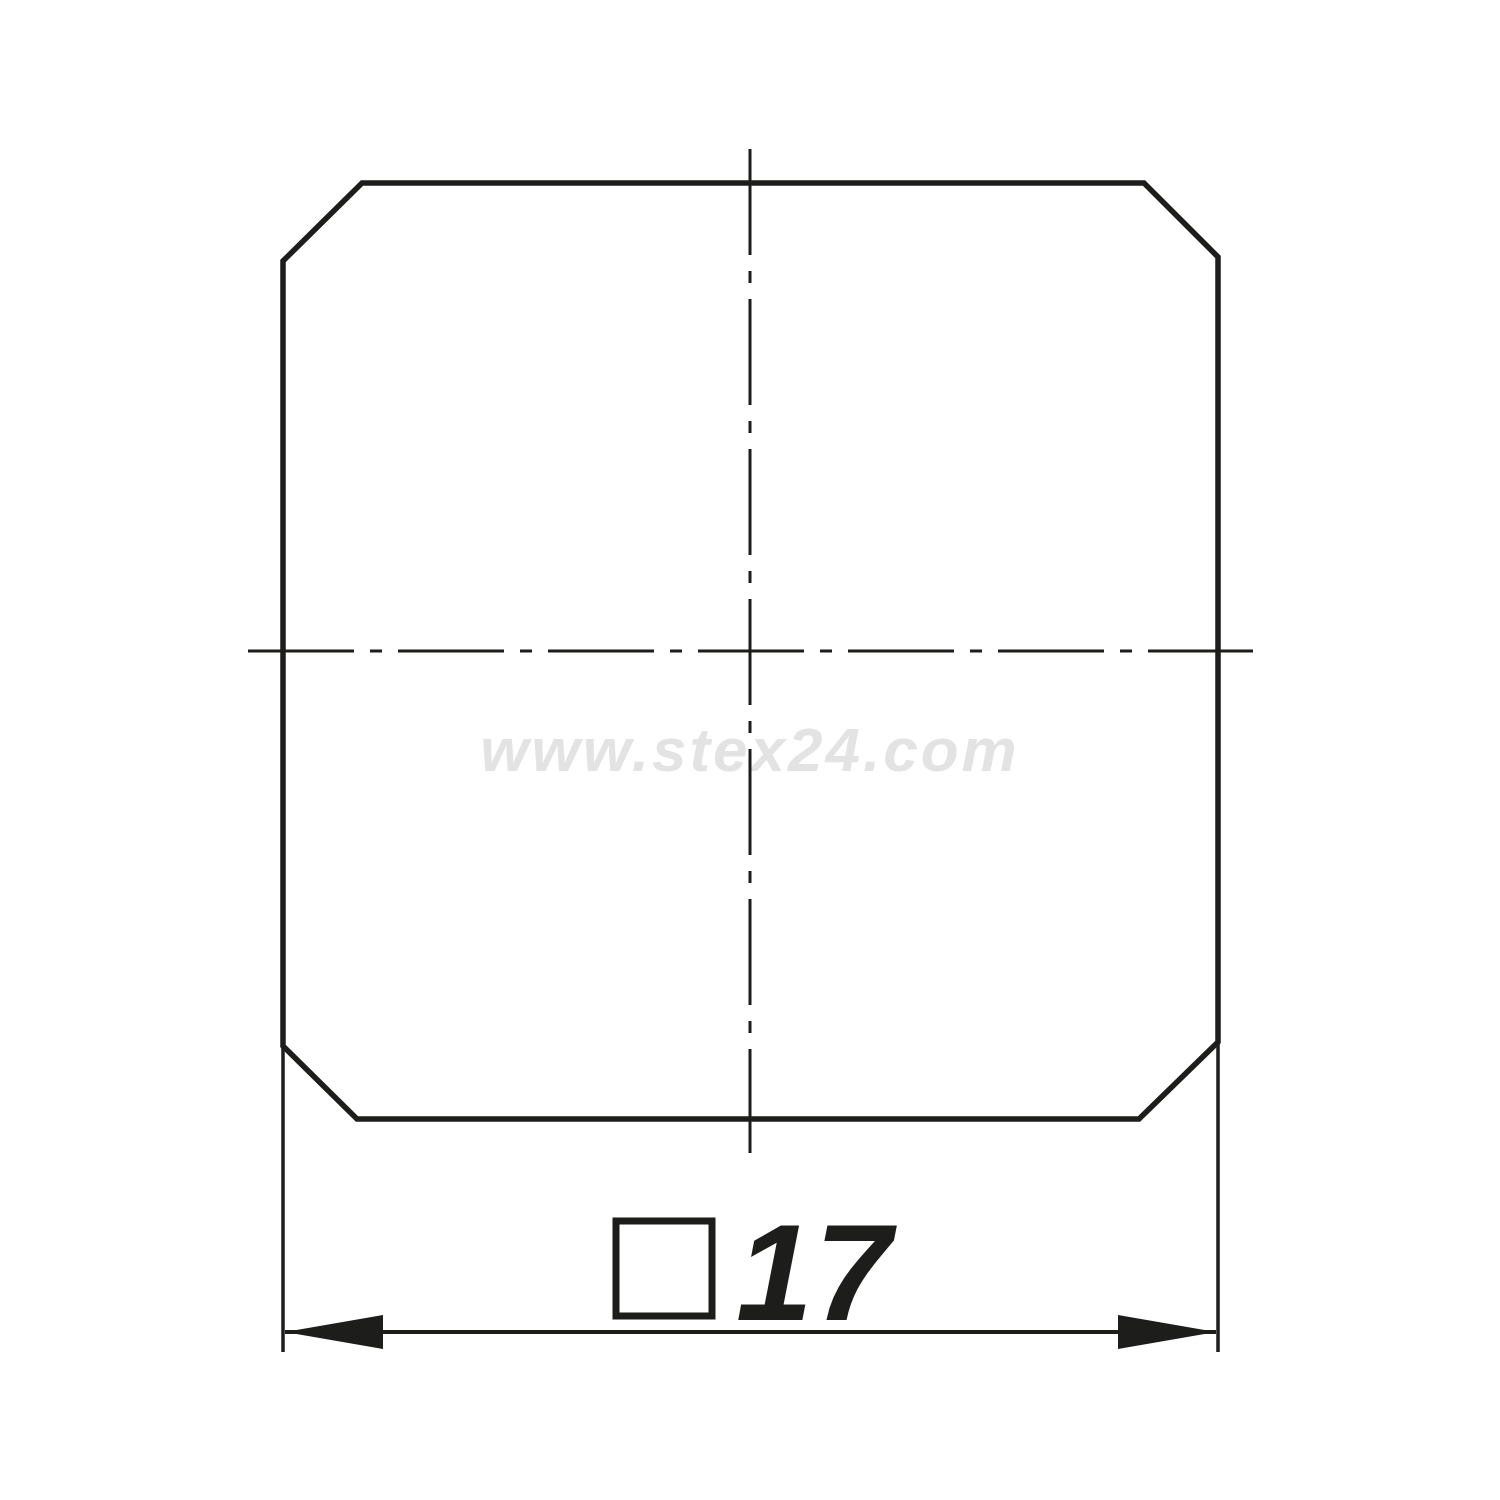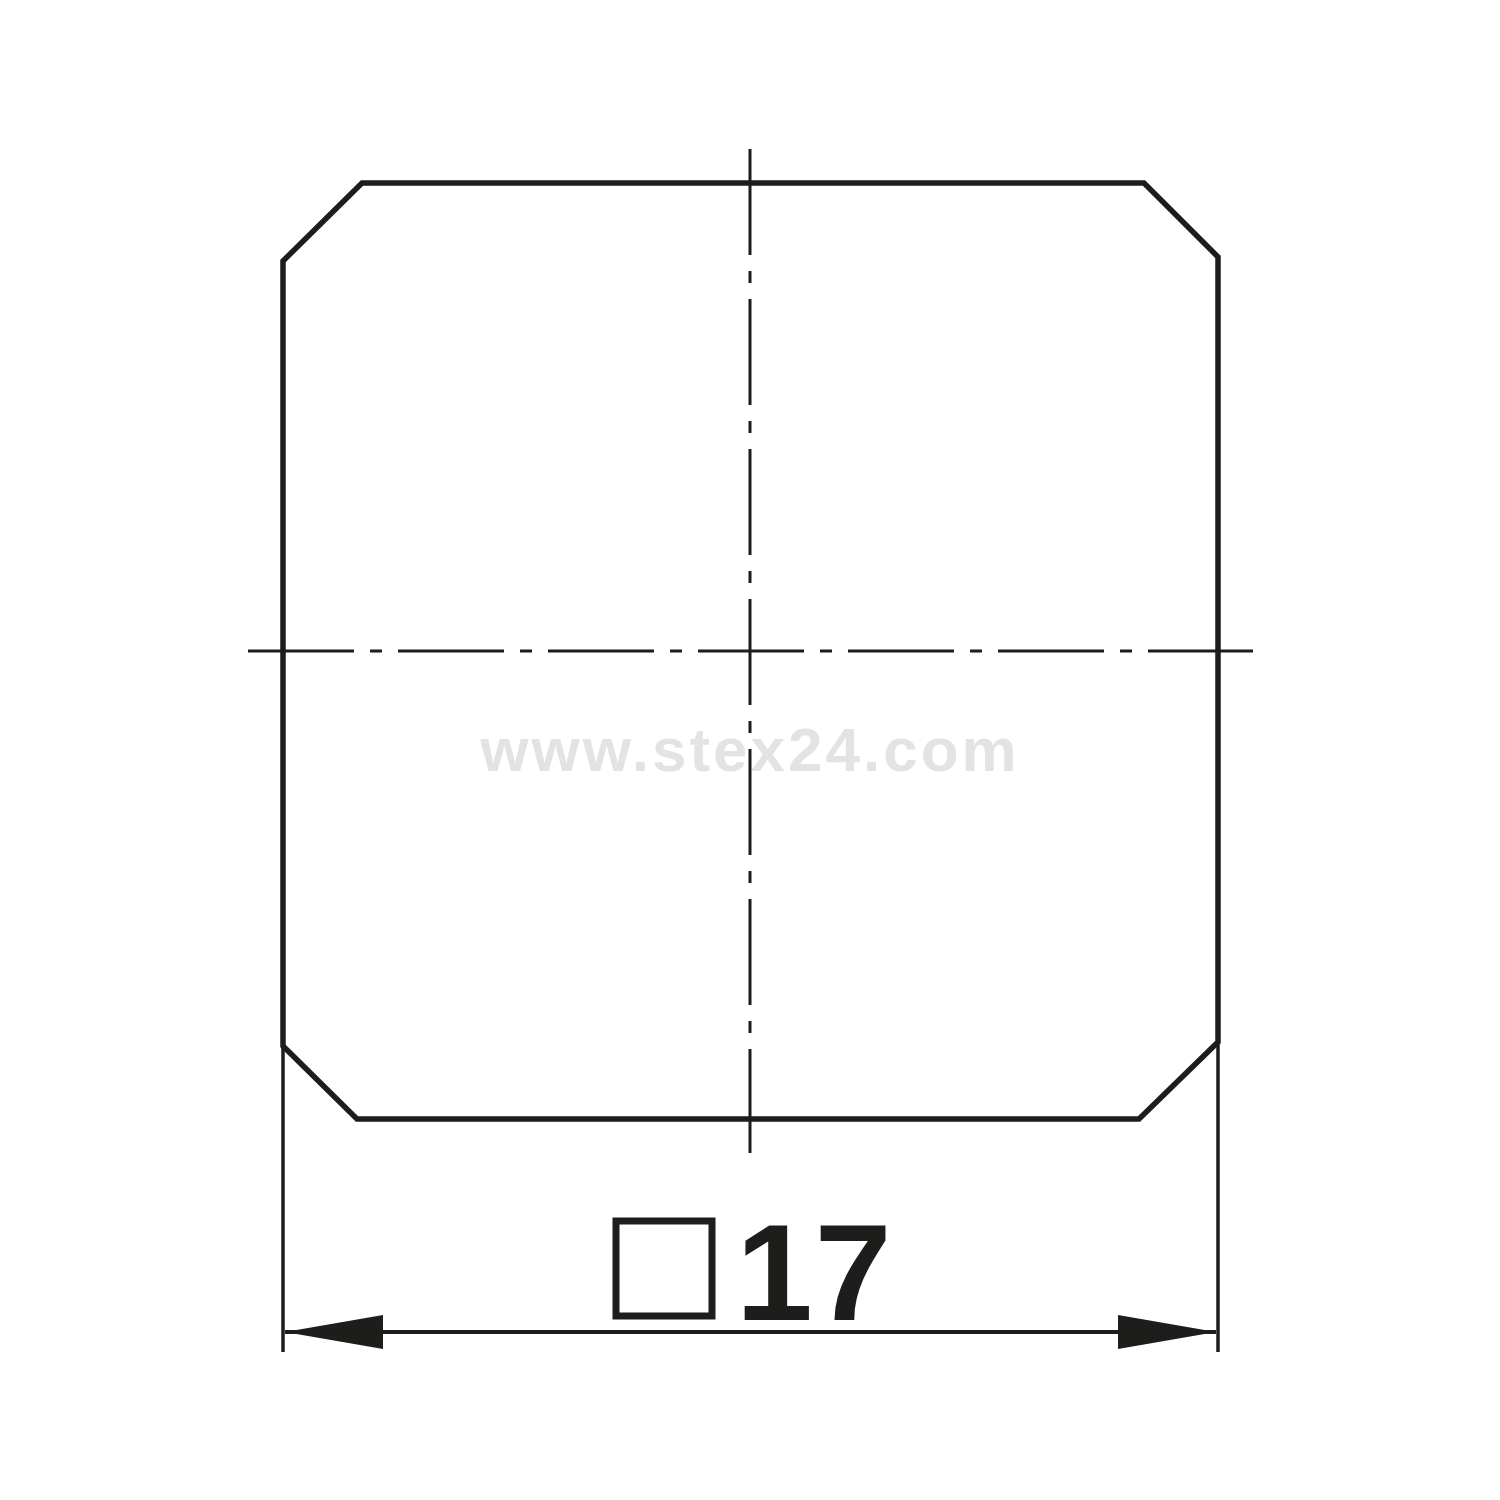--- a/index.html
+++ b/index.html
@@ -7,20 +7,21 @@
     padding: 0;
     background: #ffffff;
   }
   .canvas {
     position: relative;
     width: 1500px;
     height: 1500px;
     background: #ffffff;
     overflow: hidden;
     font-family: "Liberation Sans", sans-serif;
+    font-style: italic;
   }
   svg { display: block; }
   .outline {
     fill: none;
     stroke-width: 5.5;
     stroke-linejoin: miter;
   }
   .centerline {
     fill: none;
     stroke-width: 3;

